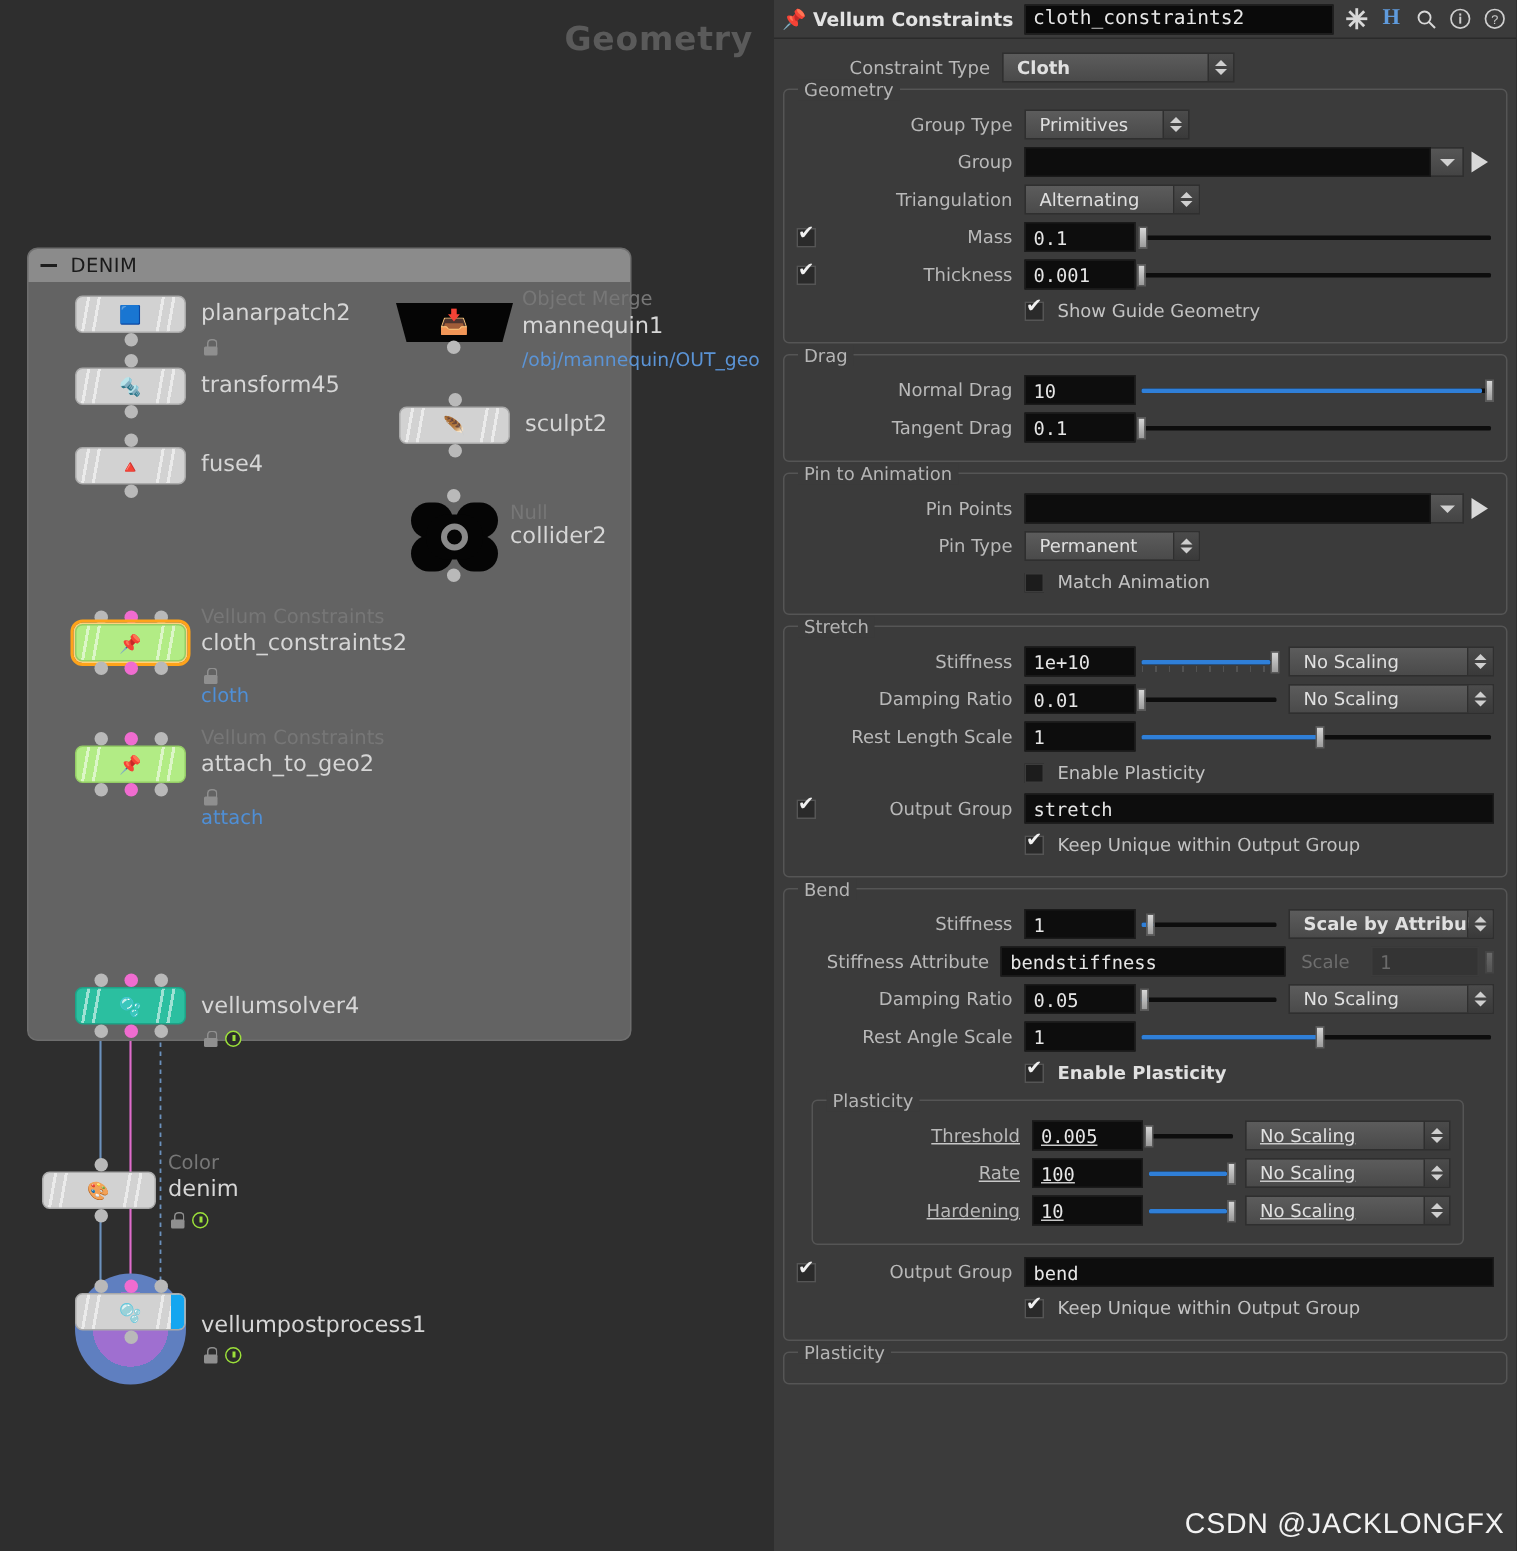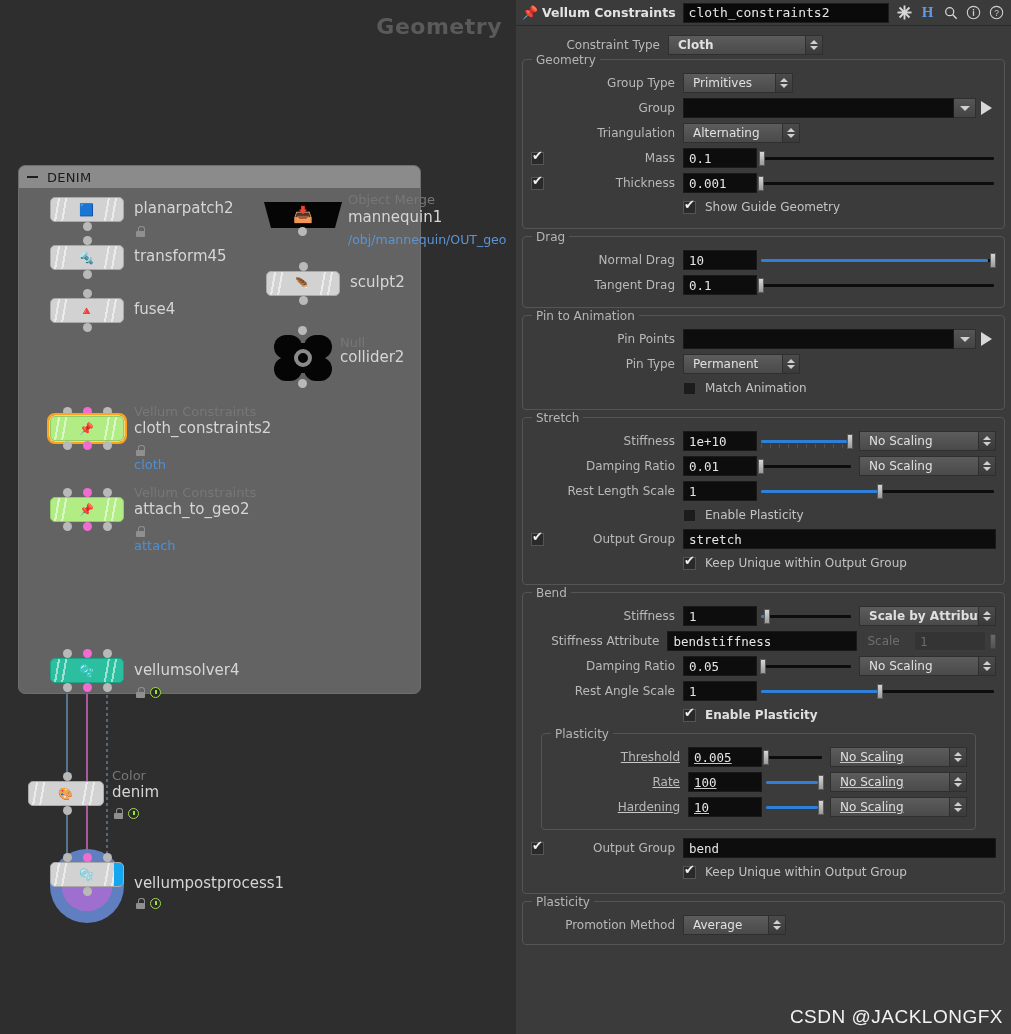--- a/index.html
+++ b/index.html
@@ -823,29 +823,18 @@
       </div>
 
       <div class="inline-cb" style="padding-left:152px;">
         <div class="cbx on"></div>
         <span class="t">Keep Unique within Output Group</span>
       </div>
     </div>
 
     <div class="grp">
       <div class="grp-title">Plasticity</div>
-      <div class="row" style="margin-bottom:0;">
-        <div class="cbxpad"></div>
-        <div class="lbl">Promotion Method</div>
-        <div class="menu" style="width:103px;">
-          <span>Average</span>
-          <span class="arrows">
-              <i class="up"></i>
-              <i class="dn"></i>
-            </span>
-        </div>
-      </div>
     </div>
 
     <div class="watermark">CSDN @JACKLONGFX</div>
   </div>
 
 </div>
 
 </body></html>

